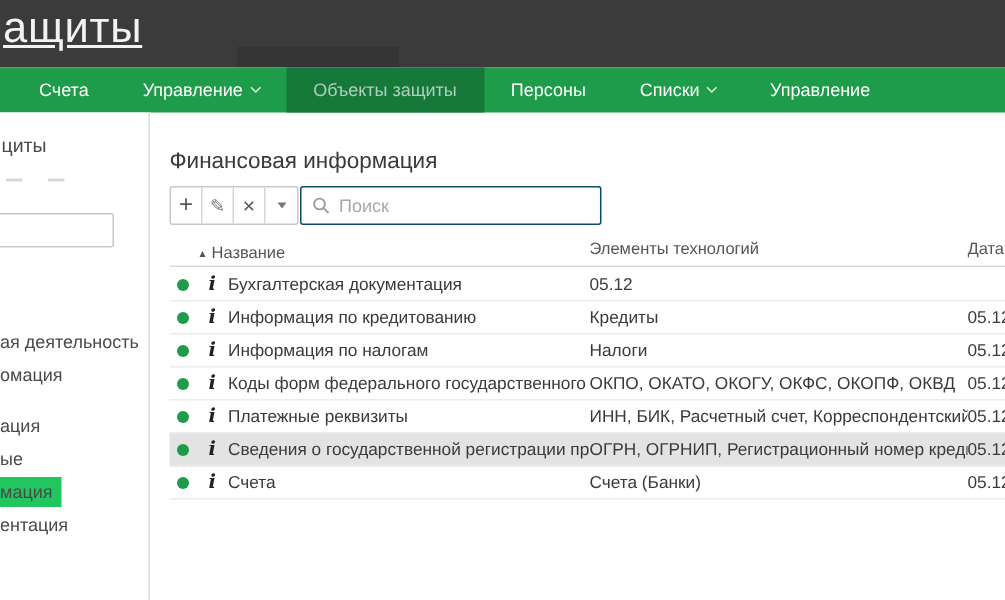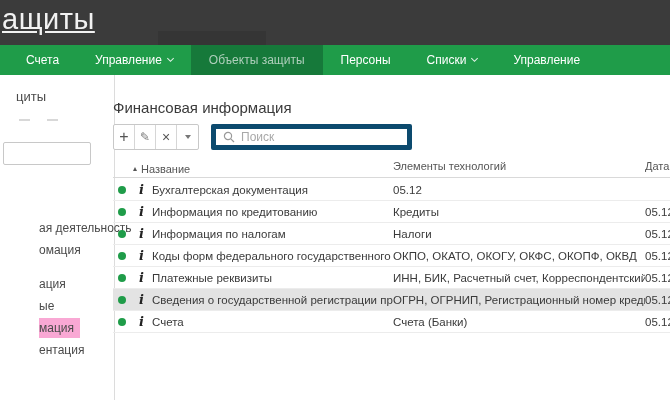--- a/index.html
+++ b/index.html
@@ -12,42 +12,42 @@
   
   .appbar { position:absolute; top:0; left:0; right:0; height:45px; background:#3b3b3b; }
   .app-title { position:absolute; left:2px; top:3px; font-size:29px; color:#f2f2f2; letter-spacing:.5px; white-space:nowrap;text-decoration:underline; }
   .tab-shadow { position:absolute; left:158px; top:31px; width:108px; height:14px; background:rgba(0,0,0,.10); }
   
   .nav { position:absolute; top:45px; left:0; right:0; height:30px; background:#1f9c49; display:flex; padding-left:8px; }
   .nav-item { display:flex; align-items:center; gap:6px; padding:0 18px; font-size:12px; color:#fff; cursor:pointer; white-space:nowrap; }
   .nav-item.active { background:#16793a; color:#aecfbb;align-items:center; }
   .chev { width:5px; height:5px; border-right:1.5px solid rgba(255,255,255,.85); border-bottom:1.5px solid rgba(255,255,255,.85); transform:rotate(45deg); margin-top:-3px; }
   
-  .sidebar { position:absolute; top:75px; left:15px; width:100px; bottom:0; border-right:1px solid #dcdcdc; background:#fff; }
+  .sidebar { position:absolute; top:75px; left:0; width:100px; bottom:0; border-right:1px solid #dcdcdc; background:#fff; }
   .sb-title { position:absolute; top:14px; left:1px; font-size:13px; color:#4a4a4a; white-space:nowrap; }
   .sb-dash { position:absolute; top:44px; height:2px; background:#d8d8d8; }
   .sb-dash.d1 { left:4px; width:11px; }
   .sb-dash.d2 { left:32px; width:11px; }
   .sb-input { position:absolute; top:67px; left:-12px; width:88px; height:23px; border:1px solid #c8c8c8; border-radius:2px; background:#fff; font-size:12px; padding:0 6px; color:#3a3a3a; outline:none; }
   .sb-tree { position:absolute; top:142px; left:0; right:0; font-size:12px; color:#4a4a4a; }
-  .sb-item { height:22px; line-height:22px; white-space:nowrap; cursor:pointer;padding-left:24px; }
+  .sb-item { height:22px; line-height:22px; white-space:nowrap; cursor:pointer; }
   .sb-item.gap { margin-top:12px; }
-  .sb-item .sel { background:#f9a8d4; padding:3px 6px 3px 0; }
+  .sb-item .sel { background:#22c55e; padding:3px 6px 3px 0; }
   
   .main { position:absolute; top:88px; left:113px; width:557px; bottom:0; }
   .content-title { position:absolute; top:11px; left:0; font-size:15px; color:#3a3a3a; }
   .toolbar { position:absolute; top:36px; left:0; display:flex; align-items:center; }
   .btn-group { display:flex; height:26px; border:1px solid #c8c8c8; border-radius:2px; background:#fff; }
   .tb-btn { width:21px; display:flex; align-items:center; justify-content:center; border-right:1px solid #d6d6d6; color:#666; cursor:pointer; }
   .tb-btn:last-child { border-right:none; }
   .glyph-plus { font-size:16px; font-weight:400; color:#555; }
   .glyph-pencil { font-size:12px; color:#777; }
   .glyph-x { font-size:14px; color:#555; }
   .caret-down { width:0; height:0; border-left:3.5px solid transparent; border-right:3.5px solid transparent; border-top:4px solid #777; }
-  .searchbox { margin-left:12px; width:201px; height:26px; border:5px solid #0c4a6e; border-radius:2px; background:#fff; display:flex; align-items:center; padding:0 7px; gap:6px; }
+  .searchbox { margin-left:1px; width:201px; height:26px; border:1px solid #0c4a6e; border-radius:2px; background:#fff; display:flex; align-items:center; padding:0 7px; gap:6px; }
   .searchbox input { border:none; outline:none; flex:1; font-size:12px; color:#3a3a3a; background:transparent; font-family:inherit; }
   .searchbox input::placeholder { color:#a8a8a8; }
   
   .thead { position:absolute; top:72px; left:0; right:0; height:18px; display:flex; font-size:11px; color:#555; border-bottom:1px solid #d9d9d9; }
   .th-spacer { width:20px; }
   .th-name { width:260px; display:flex; align-items:center; gap:4px; }
   .th-tech { width:252px; }
   .th-date { flex:1; overflow:hidden; white-space:nowrap; }
   .sort-arrow { font-size:8px; color:#555; }
   .tbody { position:absolute; top:91px; left:0; right:0; }

